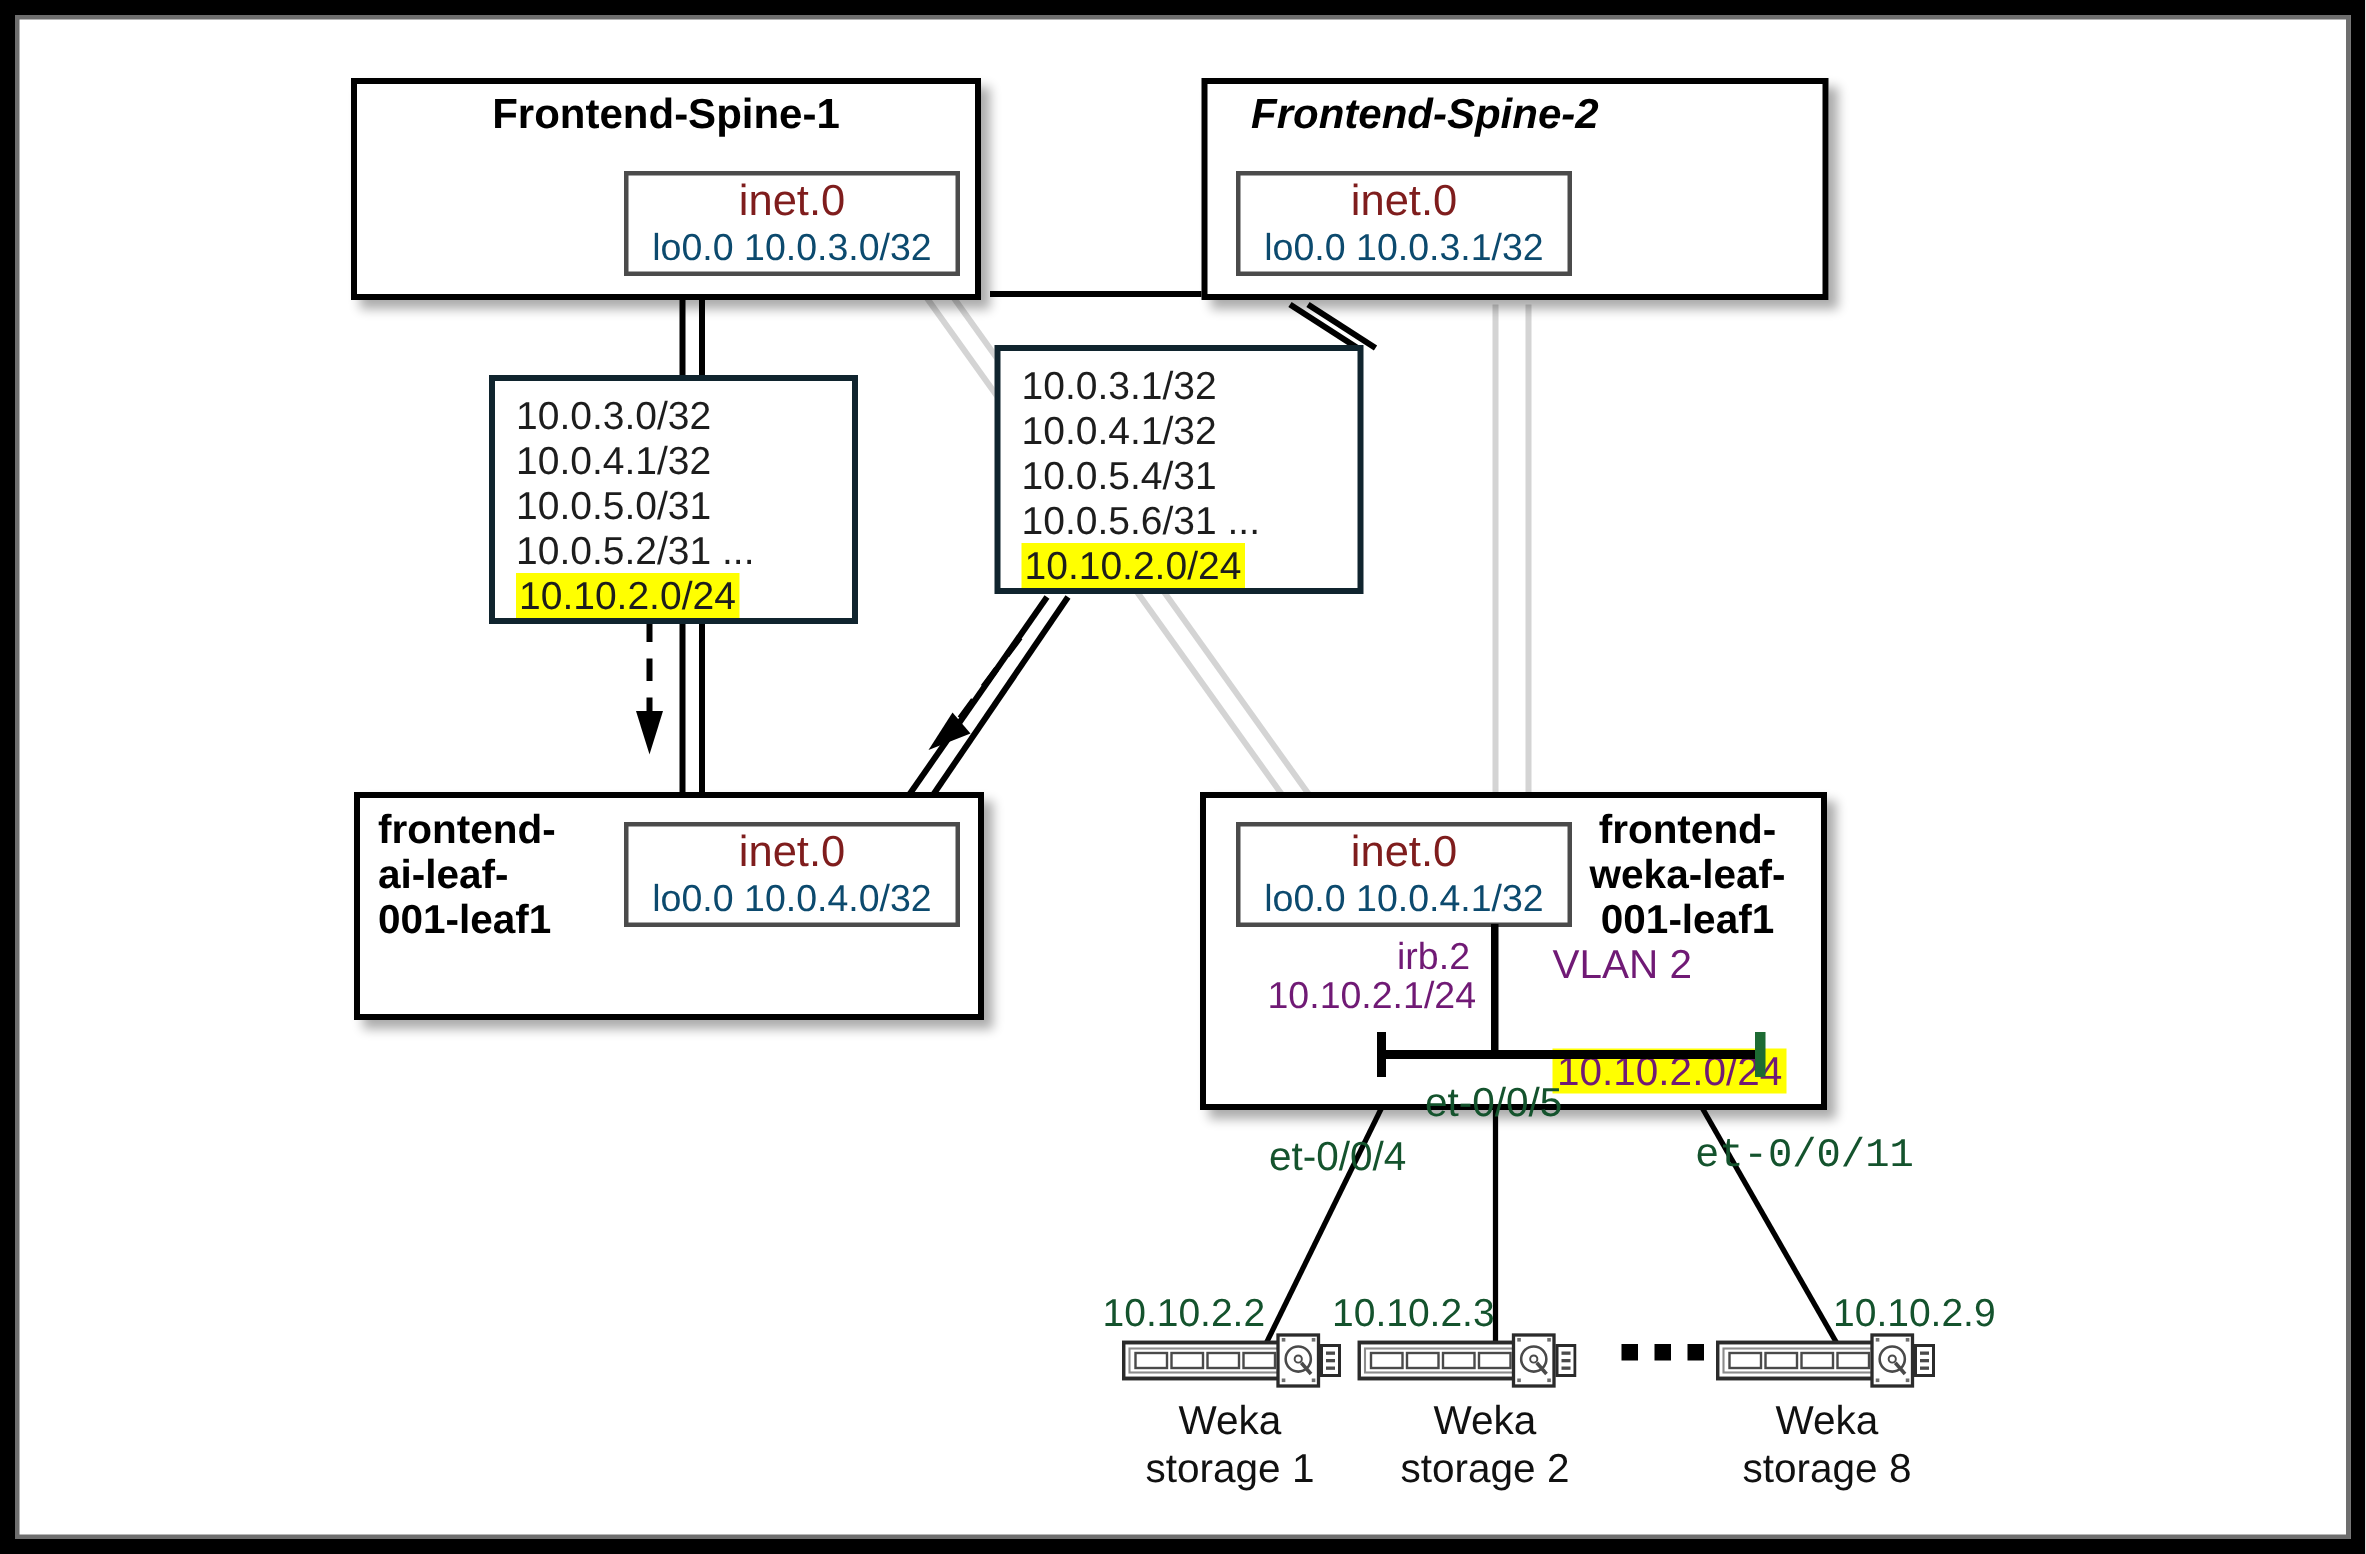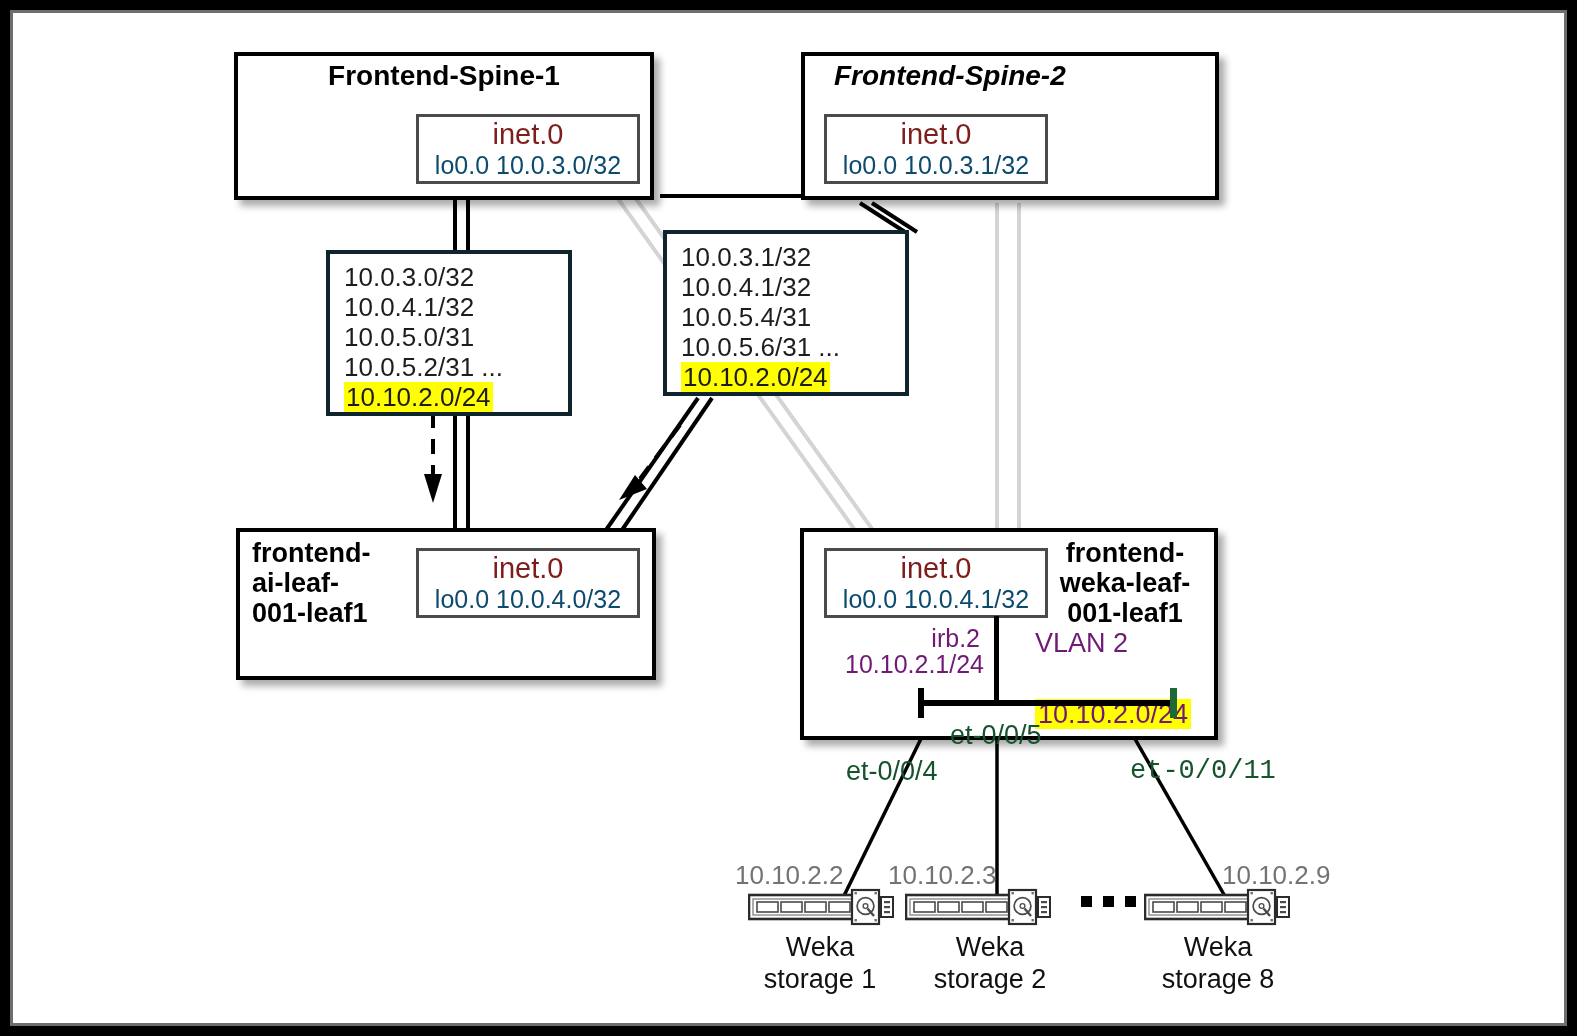--- a/index.html
+++ b/index.html
@@ -67,21 +67,21 @@
   .cap-black{background:#000000;}
   .cap-green{background:#1d6b33;}
 
   .hl-yellow{background:#ffff00;padding:0 3px;}
 
   .srv{position:absolute;}
   .srv-name{
     position:absolute;text-align:center;font-size:27px;color:#111;
     line-height:1.18;white-space:pre-line;
   }
-  .srv-ip{position:absolute;font-size:26px;color:#737373;white-space:nowrap;}
+  .srv-ip{position:absolute;font-size:26px;color:#14532d;white-space:nowrap;}
   .dots{position:absolute;display:flex;gap:11px;align-items:center;}
   .dots i{display:block;width:11px;height:11px;background:#000;}
   .port-label{position:absolute;font-size:27px;color:#14532d;white-space:nowrap;}
 </style>
 </head>
 <body>
 
 <div id="canvas">
 
   <div class="stage">

